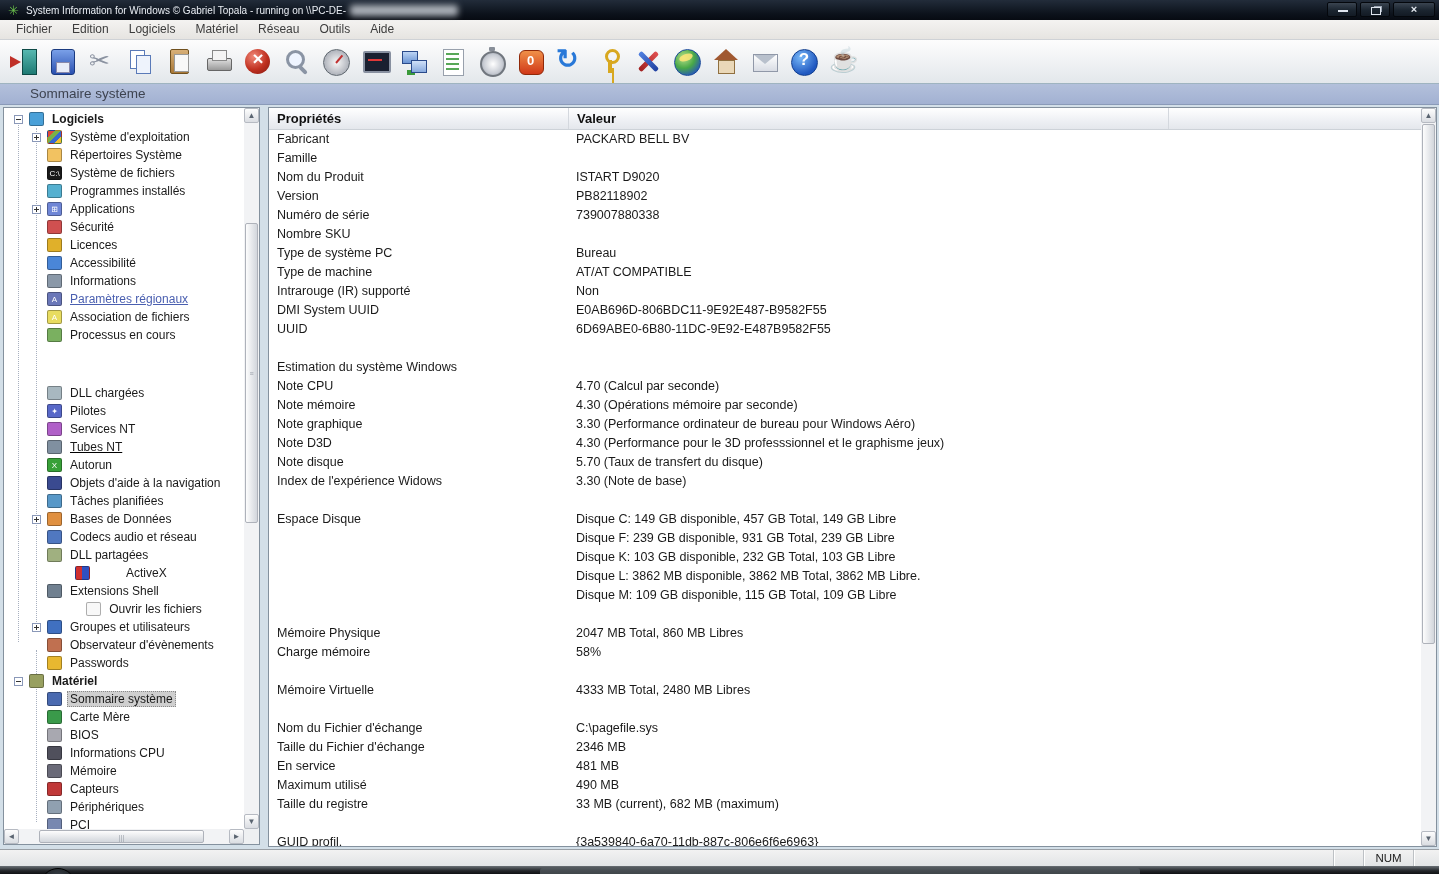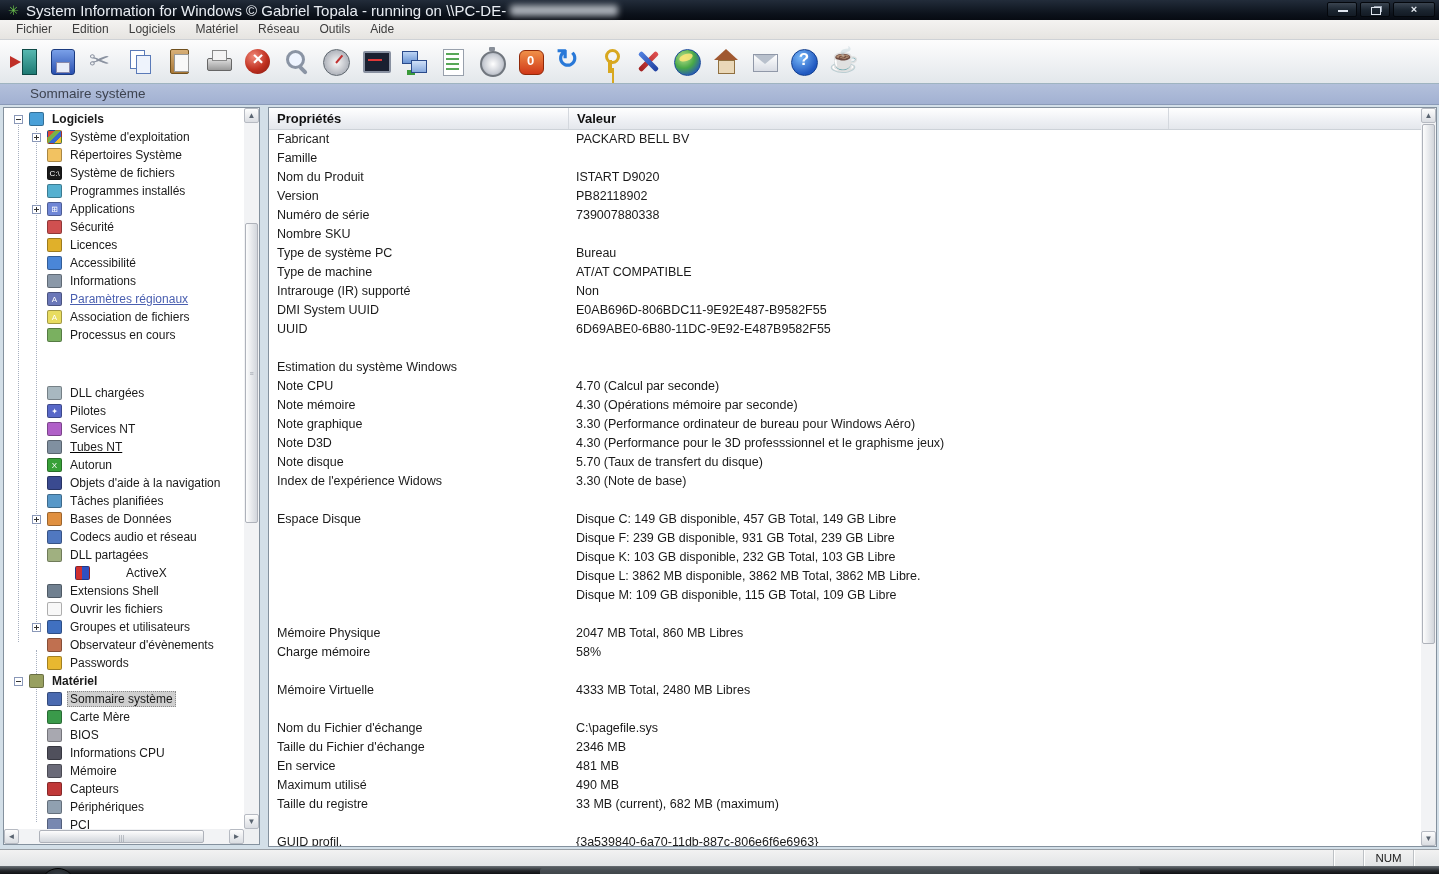--- a/index.html
+++ b/index.html
@@ -2,21 +2,21 @@
 <html><head>
 <meta charset="utf-8">
 <style>
   html,body{margin:0;padding:0;}
   body{width:1439px;height:874px;overflow:hidden;font-family:"Liberation Sans",sans-serif;background:#d3dfe8;position:relative;}
   *{box-sizing:border-box;}
 
   
   .titlebar{height:20px;background:linear-gradient(#222c3a,#0c121b 70%,#070b12);display:flex;align-items:center;padding:0 4px;position:relative;}
   .app-icon{width:15px;height:15px;margin:0 5px 0 2px;color:#6abf4b;font-size:13px;line-height:15px;text-align:center;}
-  .title-text{color:#e9edf3;font-size:15px;white-space:nowrap;}
+  .title-text{color:#e9edf3;font-size:10px;white-space:nowrap;}
   .redacted{display:inline-block;width:108px;height:11px;margin-left:4px;background:#c7ccd3;opacity:.85;border-radius:3px;filter:blur(3px);vertical-align:middle;}
   .win-btns{position:absolute;right:4px;top:2px;display:flex;}
   .win-btn{height:15px;margin-left:3px;background:linear-gradient(#3a4450,#1b2530 55%,#121a24);border:1px solid #04070c;border-radius:2px;position:relative;color:#e6ebf2;text-align:center;font-size:11px;line-height:12px;font-weight:bold;}
   .btn-min{width:30px;} .btn-min::after{content:"";position:absolute;left:10px;bottom:4px;width:10px;height:2px;background:#dfe5ee;}
   .btn-restore{width:30px;} .btn-restore::after{content:"";position:absolute;left:10px;top:4px;width:8px;height:6px;border:1px solid #dfe5ee;box-shadow:2px -2px 0 -1px #9aa4b2;}
   .btn-close{width:42px;}
 
   
   .menubar{height:20px;background:linear-gradient(#f4f3f1,#e6e4e1);border-bottom:1px solid #cfd2d6;display:flex;align-items:center;padding-left:6px;}
   .menu-item{font-size:12px;color:#3c3c3c;padding:0 10px;line-height:19px;cursor:default;}
@@ -298,21 +298,21 @@
         <div class="tree-row" style="padding-left: 28px; gap: 28px;">
           <span class="exp-spacer"></span>
           <span class="ticon" style="background: linear-gradient(90deg, rgb(208, 48, 48) 50%, rgb(48, 80, 192) 50%);"></span>
           <span class="lbl">ActiveX</span>
         </div>
         <div class="tree-row" style="padding-left: 28px;">
           <span class="exp-spacer"></span>
           <span class="ticon" style="background: rgb(112, 128, 144);"></span>
           <span class="lbl">Extensions Shell</span>
         </div>
-        <div class="tree-row" style="padding-left: 28px;">
+        <div class="tree-row" style="padding-left: 28px; justify-content: center;">
           <span class="exp-spacer"></span>
           <span class="ticon" style="background: rgb(248, 248, 248);"></span>
           <span class="lbl">Ouvrir les fichiers</span>
         </div>
         <div class="tree-row" style="padding-left: 28px;">
           <span class="exp plus"></span>
           <span class="ticon" style="background: rgb(64, 112, 192);"></span>
           <span class="lbl">Groupes et utilisateurs</span>
         </div>
         <div class="tree-row" style="padding-left: 28px;">

